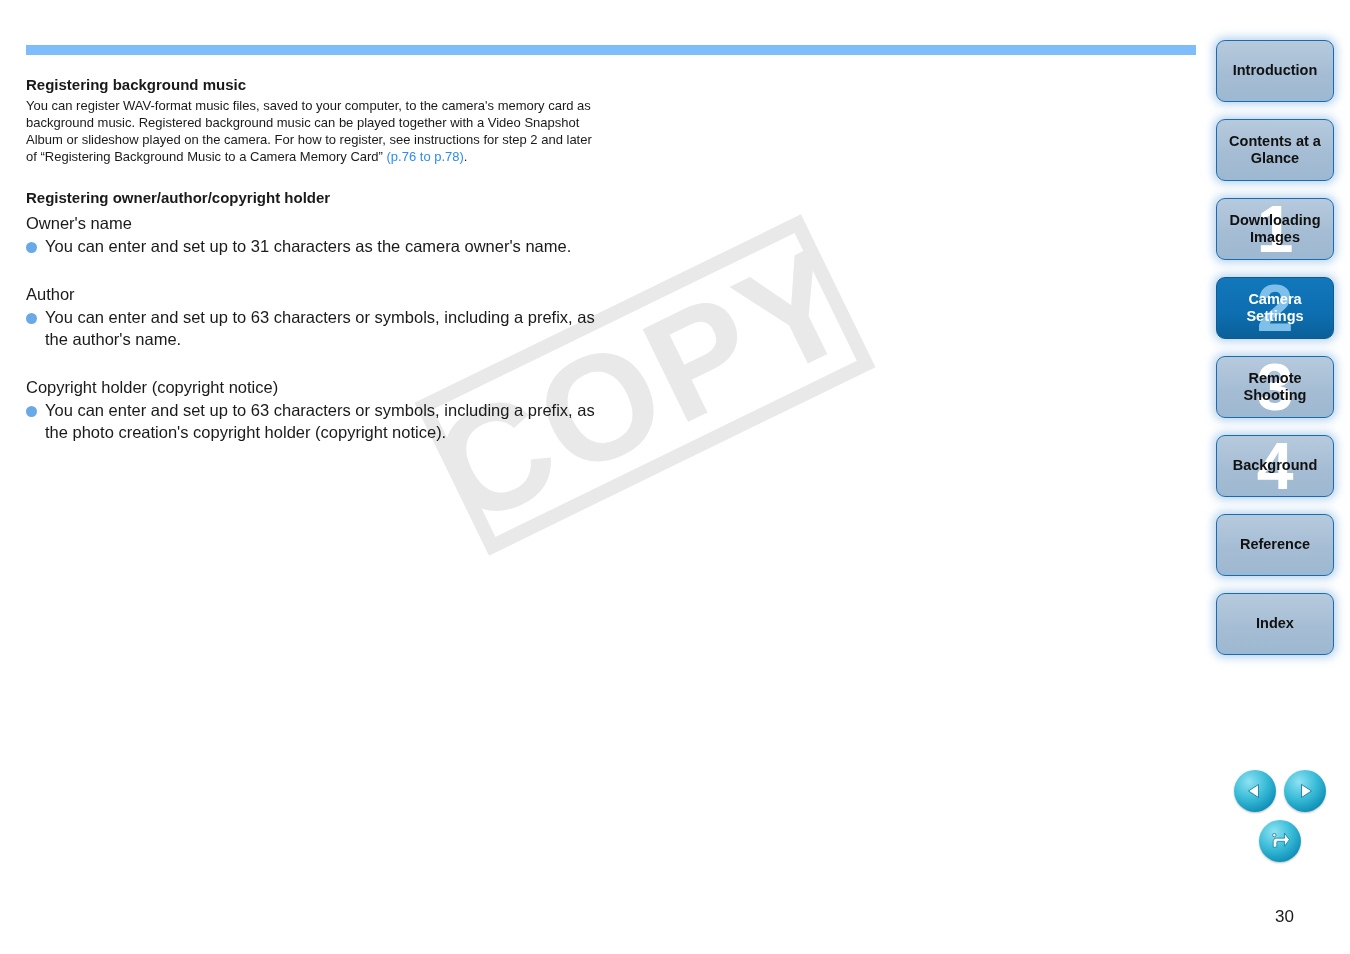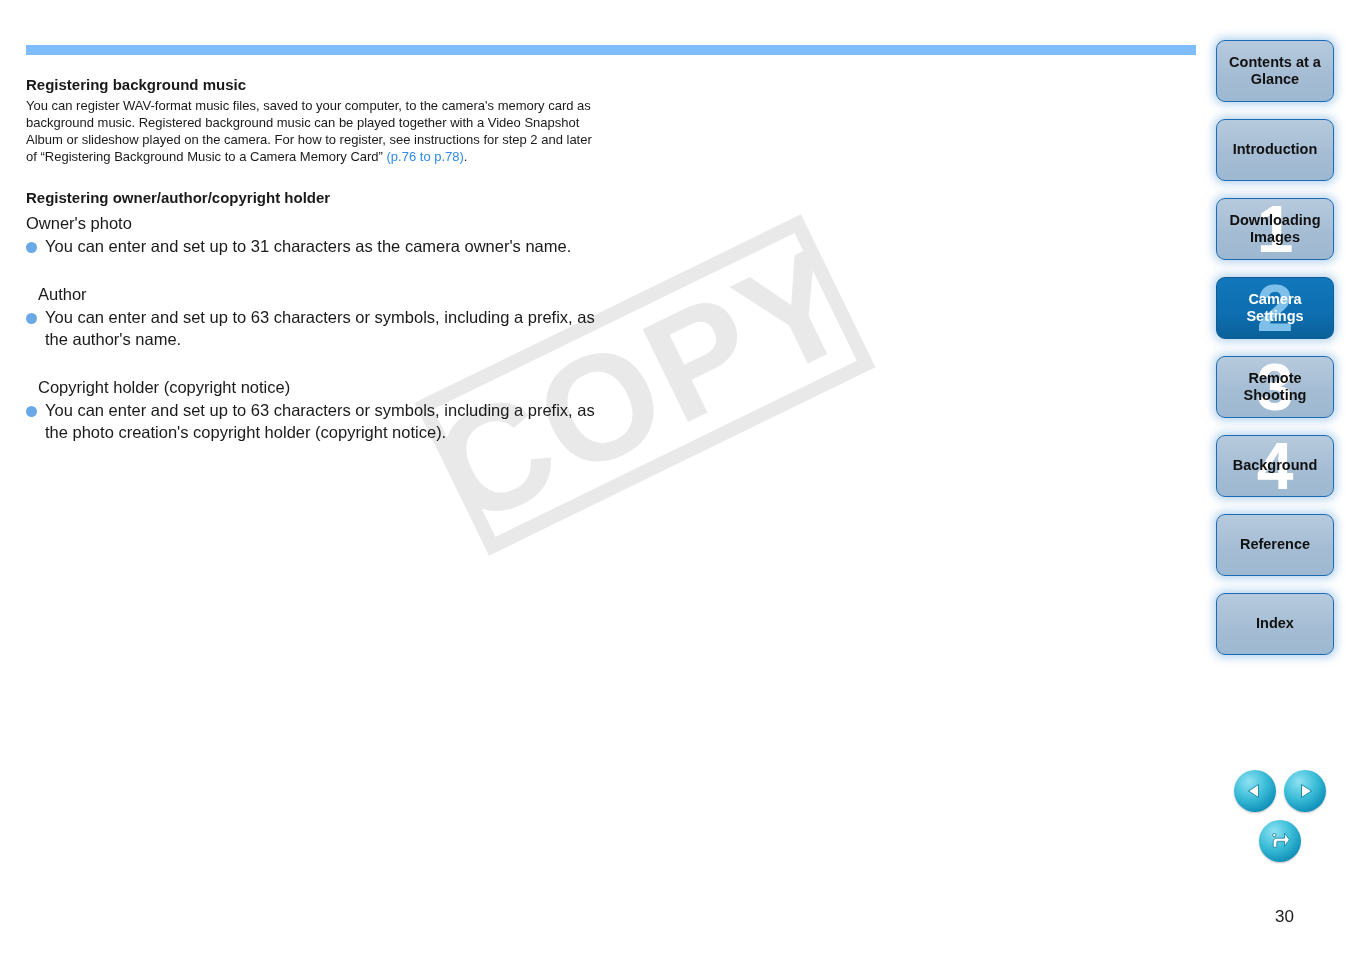--- a/index.html
+++ b/index.html
@@ -81,21 +81,21 @@
     margin: 0;
     color: #1a1a1a;
     font-weight: 400;
   }
   p.subhead {
     font-size: 16.5px;
     line-height: 1.31;
     margin: 4px 0 0 0;
     color: #1a1a1a;
   }
-  p.subhead.gap { margin-top: 26px; margin-left: 12px; }
+  p.subhead.gap { margin-top: 26px; }
 
   a.link {
     color: #2e8bf0;
     text-decoration: none;
   }
 
   ul.bullets {
     list-style: none;
     margin: 0;
     padding: 0;
@@ -221,21 +221,21 @@
   <div class="header-rule"></div>
 
   <div class="content">
 
     <h2 class="sec-head">Registering background music</h2>
 
     <p class="body"><span>You can register WAV-format music files, saved to your computer, to the camera's memory card as background music. Registered background music can be played together with a Video Snapshot Album or slideshow played on the camera. For how to register, see instructions for step 2 and later of “Registering Background Music to a Camera Memory Card” </span><a class="link" href="#">(p.76 to p.78)</a><span>.</span></p>
 
     <h2 class="sec-head spaced">Registering owner/author/copyright holder</h2>
 
-    <p class="subhead">Owner's photo</p>
+    <p class="subhead">Owner's name</p>
     <ul class="bullets">
       <li>
         <span class="dot"></span>
         <span>You can enter and set up to 31 characters as the camera owner's name.</span>
       </li>
     </ul>
 
     <p class="subhead gap">Author</p>
     <ul class="bullets">
       <li>
@@ -252,26 +252,26 @@
       </li>
     </ul>
 
   </div>
 </div>
 
 <div class="sidebar">
 
   <div class="tab">
     <span class="tab-num"></span>
+    <span class="tab-label">Introduction</span>
+  </div>
+
+  <div class="tab">
+    <span class="tab-num"></span>
     <span class="tab-label">Contents at a Glance</span>
-  </div>
-
-  <div class="tab">
-    <span class="tab-num"></span>
-    <span class="tab-label">Introduction</span>
   </div>
 
   <div class="tab">
     <span class="tab-num">1</span>
     <span class="tab-label">Downloading Images</span>
   </div>
 
   <div class="tab active">
     <span class="tab-num">2</span>
     <span class="tab-label">Camera Settings</span>

